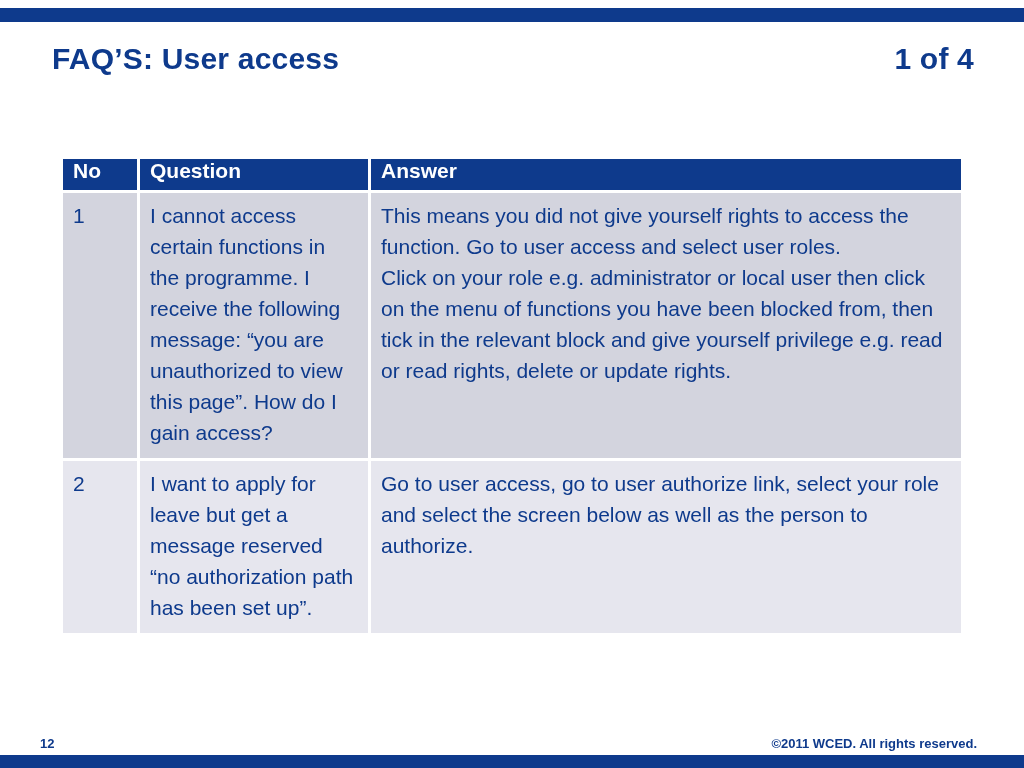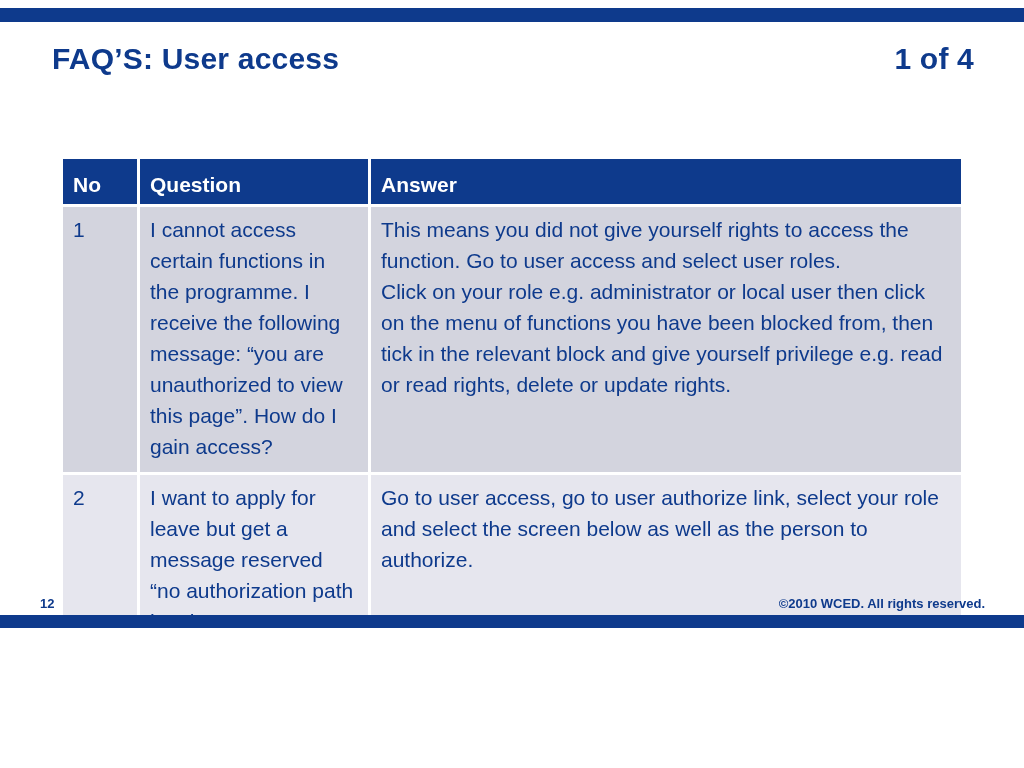--- a/index.html
+++ b/index.html
@@ -9,21 +9,21 @@
   }
   * { box-sizing: border-box; }
   html, body { margin: 0; padding: 0; }
   body {
     width: 1024px; height: 768px;
     background: #ffffff;
     font-family: "Liberation Sans", sans-serif;
   }
   .slide {
     position: relative;
-    width: 1024px; height: 628px;
+    width: 1024px; height: 768px;
     background: #ffffff;
     overflow: hidden;
   }
   .top-bar {
     position: absolute; top: 8px; left: 0; right: 0; height: 14px;
     background: var(--accent);
   }
   .bottom-bar {
     position: absolute; bottom: 0; left: 0; right: 0; height: 13px;
     background: var(--accent);
@@ -44,35 +44,35 @@
     table-layout: fixed;
   }
   .faq-table col.col-no { width: 74px; }
   .faq-table col.col-question { width: 228px; }
   .faq-table th {
     background: var(--accent);
     color: #ffffff;
     font-size: 21px;
     font-weight: bold;
     text-align: left;
-    padding: 14px 10px 7px 10px;
+    padding: 0 10px 7px 10px;
     vertical-align: middle;
   }
   .faq-table td {
     vertical-align: top;
     font-size: 21px;
     line-height: 31px;
     color: var(--accent);
     padding: 7px 10px 10px 10px;
   }
   .faq-table tr.band-1 td { background: var(--row1-bg); }
   .faq-table tr.band-2 td { background: var(--row2-bg); }
   .faq-table td.answer-cell { white-space: pre-line; margin-top: 13px; }
   .footer-row {
-    position: absolute; left: 40px; right: 39px; bottom: 17px;
+    position: absolute; left: 40px; right: 47px; bottom: 17px;
     display: flex; justify-content: space-between; align-items: baseline;
     color: var(--accent);
     font-size: 13px;
     font-weight: bold;
   }
 </style>
 </head>
 <body>
 
 <div class="slide">
@@ -107,18 +107,18 @@
       <tr class="band-2">
         <td class="no-cell">2</td>
         <td class="question-cell">I want to apply for leave but get a message reserved “no authorization path has been set up”.</td>
         <td class="answer-cell">Go to user access, go to user  authorize link, select your role and select the screen below as well as the person to authorize.</td>
       </tr>
     </tbody>
   </table>
 
   <div class="footer-row">
     <span>12</span>
-    <span>©2010 WCED. All rights reserved.</span>
+    <span>©2011 WCED. All rights reserved.</span>
   </div>
 
   <div class="bottom-bar"></div>
 
 </div>
 
 </body></html>

